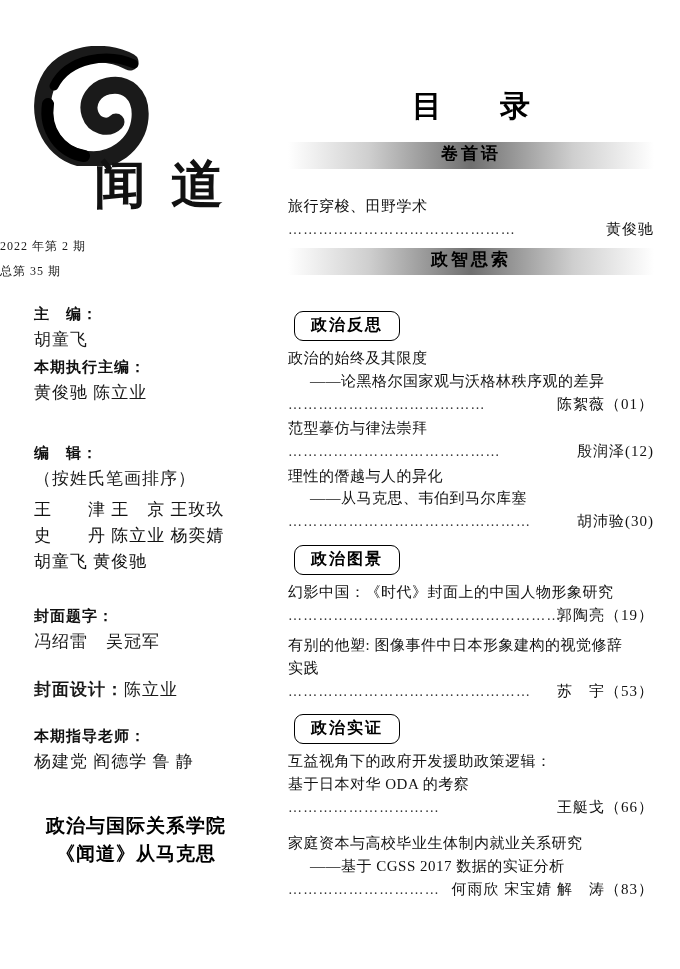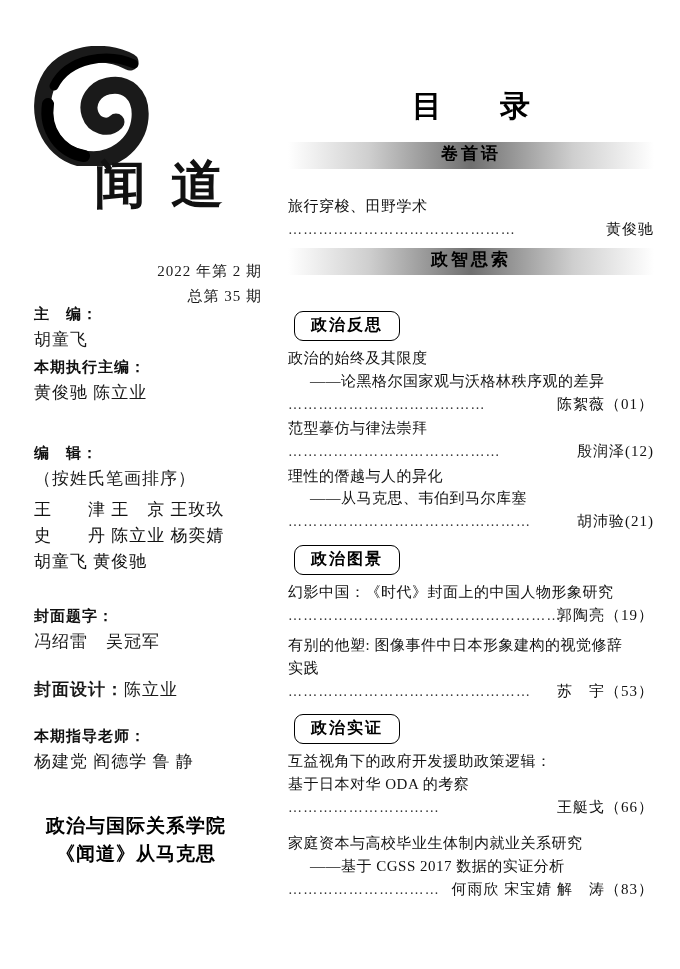--- a/index.html
+++ b/index.html
@@ -50,25 +50,24 @@
     font-size: 52px;
     letter-spacing: 6px;
     font-weight: 700;
     color: #111;
     white-space: nowrap;
   }
 
   .issue-line {
     position: absolute;
     width: 262px;
-    text-align: right;
-    font-size: 15px;
+    text-align: left;
+    font-size: 12px;
     letter-spacing: 1px;
     color: #1a1a1a;
-    margin-top: 24px;
   }
   .issue-1 { top: 238px; }
   .issue-2 { top: 263px; }
 
   .meta-block {
     position: absolute;
     left: 34px;
     width: 220px;
   }
   .meta-label {
@@ -309,21 +308,21 @@
         <div class="author-line">
           <span class="author-name">殷润泽(12)</span>
           <span class="dots">……………………………………</span>
         </div>
       </div>
 
       <div class="entry">
         <div class="entry-line">理性的僭越与人的异化</div>
         <div class="entry-line indent">——从马克思、韦伯到马尔库塞</div>
         <div class="author-line">
-          <span class="author-name">胡沛验(21)</span>
+          <span class="author-name">胡沛验(30)</span>
           <span class="dots">…………………………………………</span>
         </div>
       </div>
 
       
       <div class="sub-head">政治图景</div>
 
       <div class="entry">
         <div class="entry-line">幻影中国：《时代》封面上的中国人物形象研究</div>
         <div class="author-line">

